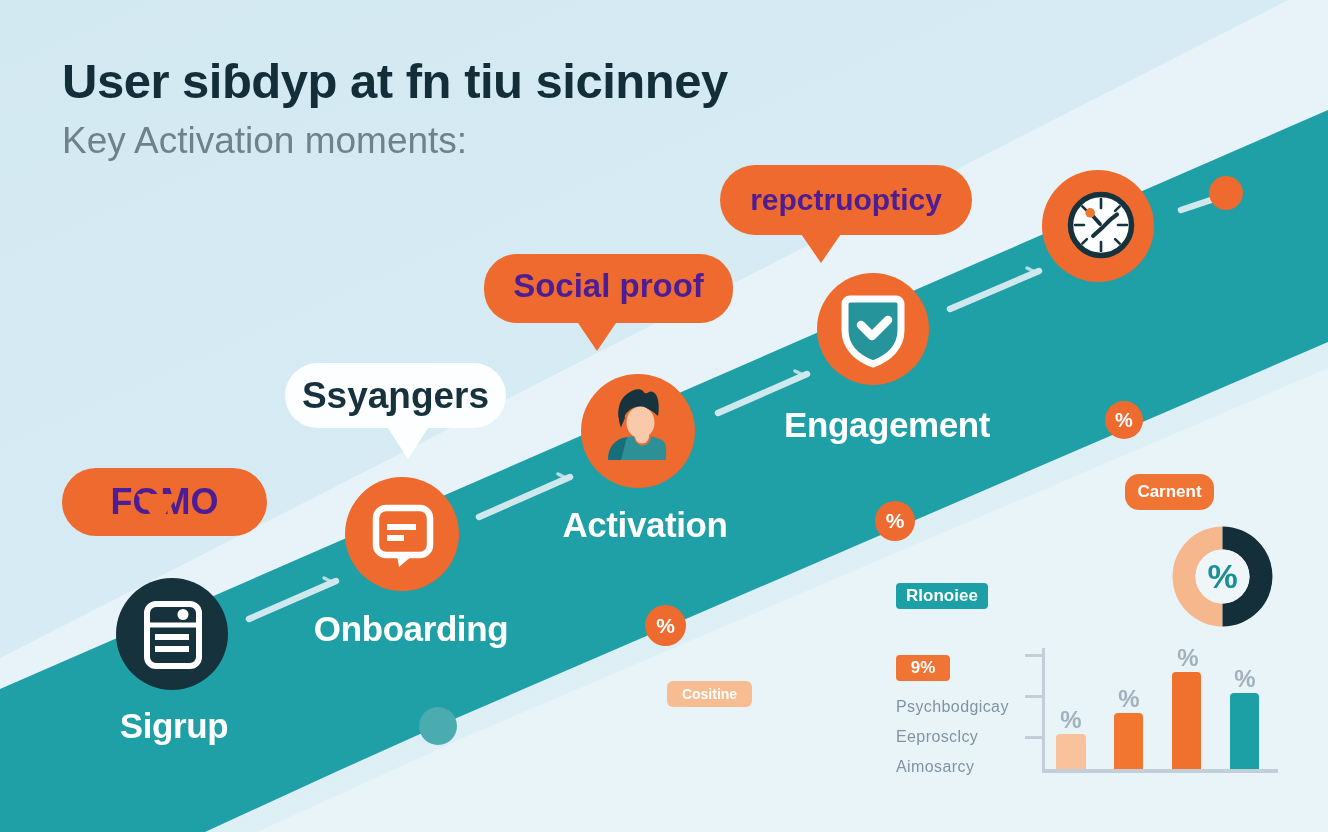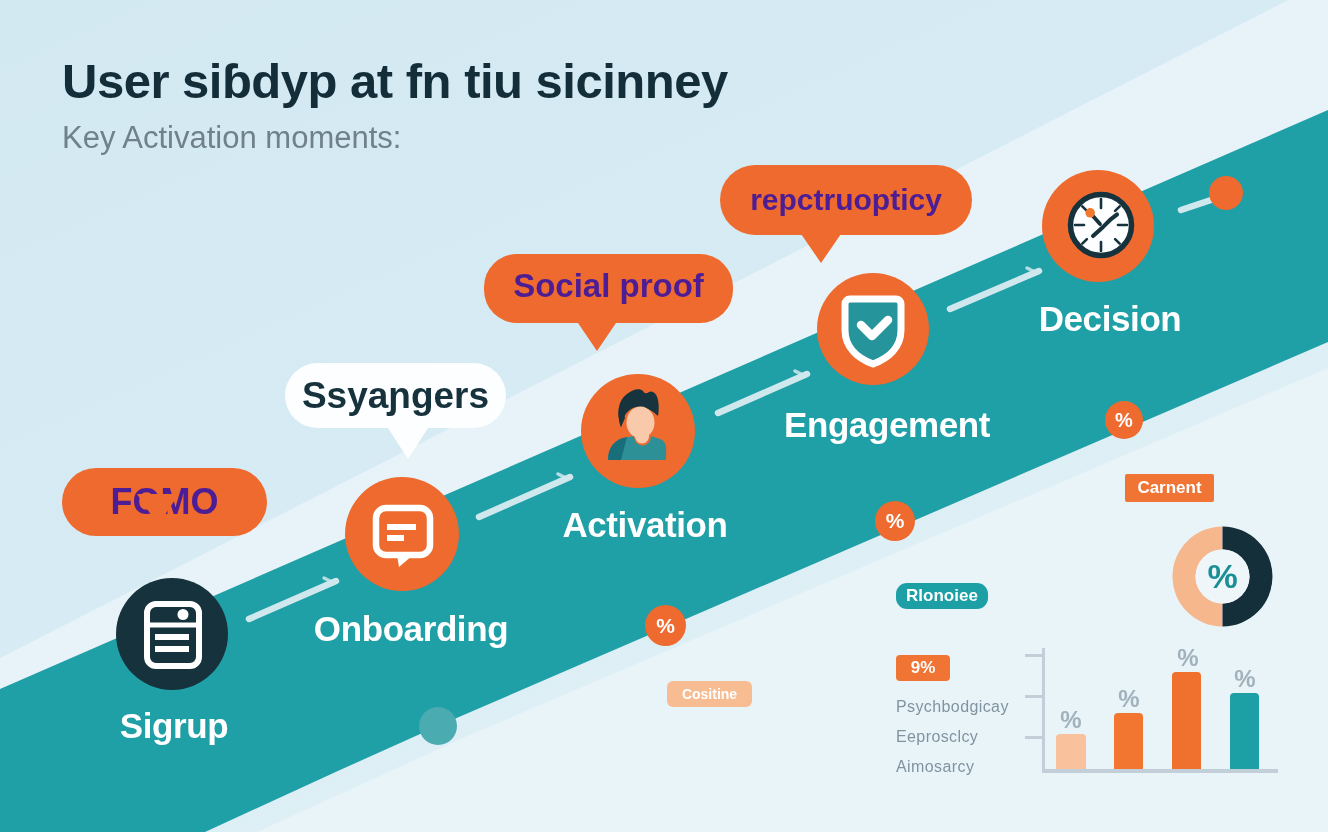--- a/index.html
+++ b/index.html
@@ -38,21 +38,21 @@
     </g>
     <g stroke="#cfe8ee" stroke-width="3.5" stroke-linecap="round" fill="none" opacity="0.85">
       <line x1="332" y1="582" x2="324" y2="578"></line>
       <line x1="566" y1="478" x2="558" y2="474"></line>
       <line x1="803" y1="375" x2="795" y2="371"></line>
       <line x1="1035" y1="272" x2="1027" y2="268"></line>
     </g>
   </svg>
 
   <div class="abs" style="left:62px;top:53px;font-size:49px;font-weight:bold;color:#142e39;letter-spacing:-0.5px;">User siɓdyp at fn tiu sicinney</div>
-  <div class="abs" style="left:62px;top:120px;font-size:31px;color:#6f8189;">Key Activation moments:</div>
+  <div class="abs" style="left:62px;top:120px;font-size:37px;color:#6f8189;">Key Activation moments:</div>
 
   <div class="bubble" style="left:62px;top:428px;width:205px;height:68px;border-radius:34px;background:#ee6a2e;font-size:36px;margin-top:40px;">FOMO</div>
   <div class="tail" style="left:137px;top:494px;border-left:21px solid transparent;border-right:21px solid transparent;border-top:31px solid #ee6a2e;"></div>
 
   <div class="bubble" style="left:285px;top:363px;width:221px;height:65px;border-radius:33px;background:#fdfeff;color:#16323c;font-size:37px;">Ssyaɲgers</div>
   <div class="tail" style="left:386px;top:425px;border-left:22px solid transparent;border-right:22px solid transparent;border-top:34px solid #fdfeff;"></div>
 
   <div class="bubble" style="left:484px;top:254px;width:249px;height:64px;border-radius:33px;background:#ee6a2e;font-size:33px;padding-bottom:5px;">Social proof</div>
   <div class="tail" style="left:576px;top:320px;border-left:21px solid transparent;border-right:21px solid transparent;border-top:31px solid #ee6a2e;"></div>
 
@@ -109,38 +109,37 @@
       <line x1="50.1" y1="50.1" x2="54.7" y2="54.7"></line>
       <line x1="21.9" y1="50.1" x2="17.3" y2="54.7"></line>
       <line x1="21.9" y1="21.9" x2="17.3" y2="17.3"></line>
     </g>
     <g stroke="#16323c" stroke-width="4.1" stroke-linecap="round" fill="none">
       <path d="M28 47 L38 38 Q45 30 52 25.5"></path>
       <path d="M35 35 L27.5 26.5" stroke-width="3.8"></path>
     </g>
     <circle cx="25.2" cy="23.8" r="4.8" fill="#f0792f"></circle>
   </svg>
-  <div class="nlabel" style="left:980px;top:299px;">Decision</div>
 
   <div class="node" style="left:1209px;top:176px;width:34px;height:34px;background:#ee6a2e;"></div>
 
   <div class="pct" style="left:875px;top:501px;width:40px;height:40px;font-size:21px;">%</div>
   <div class="pct" style="left:645px;top:605px;width:41px;height:41px;font-size:21px;">%</div>
   <div class="pct" style="left:1105px;top:401px;width:38px;height:38px;font-size:20px;">%</div>
 
-  <div class="chip" style="left:1125px;top:474px;width:89px;height:28px;border-radius:2px;background:#f07434;font-size:17px;">Carnent</div>
+  <div class="chip" style="left:1125px;top:474px;width:89px;height:36px;border-radius:14px;background:#f07434;font-size:17px;">Carnent</div>
 
   <svg class="abs" style="left:1172px;top:526px;" width="101" height="101" viewBox="0 0 101 101">
     <path d="M50.5 0.5 A50 50 0 0 0 50.5 100.5 L50.5 77.5 A27 27 0 0 1 50.5 23.5 Z" fill="#f6b78d"></path>
     <path d="M50.5 0.5 A50 50 0 0 1 50.5 100.5 L50.5 77.5 A27 27 0 0 0 50.5 23.5 Z" fill="#152f3a"></path>
     <circle cx="50.5" cy="50.5" r="27" fill="#eef6fa"></circle>
     <text x="50.5" y="62" font-family="Liberation Sans,sans-serif" font-size="34" font-weight="bold" fill="#1b8f96" text-anchor="middle">%</text>
   </svg>
 
-  <div class="chip" style="left:896px;top:583px;width:92px;height:26px;border-radius:11px;background:#1d9fa6;font-size:17px;">Rlonoiee</div>
+  <div class="chip" style="left:896px;top:583px;width:92px;height:26px;border-radius:4px;background:#1d9fa6;font-size:17px;">Rlonoiee</div>
 
   <div class="chip" style="left:896px;top:655px;width:54px;height:26px;border-radius:4px;background:#f07434;font-size:17px;">9%</div>
 
   <div class="abs" style="left:896px;top:692px;font-size:16px;color:#8193a0;line-height:30px;letter-spacing:0.4px;">Psychbodgicay<br>Eeprosclcy<br>Aimosarcy</div>
 
   <div class="chip" style="left:667px;top:681px;width:85px;height:26px;border-radius:6px;background:#f8bc92;font-size:14px;">Cositine</div>
 
   <div class="abs" style="left:1042px;top:648px;width:3px;height:124px;background:#c2cfd8;"></div>
   <div class="abs" style="left:1025px;top:654px;width:19px;height:3px;background:#c2cfd8;"></div>
   <div class="abs" style="left:1025px;top:695px;width:19px;height:3px;background:#c2cfd8;"></div>

